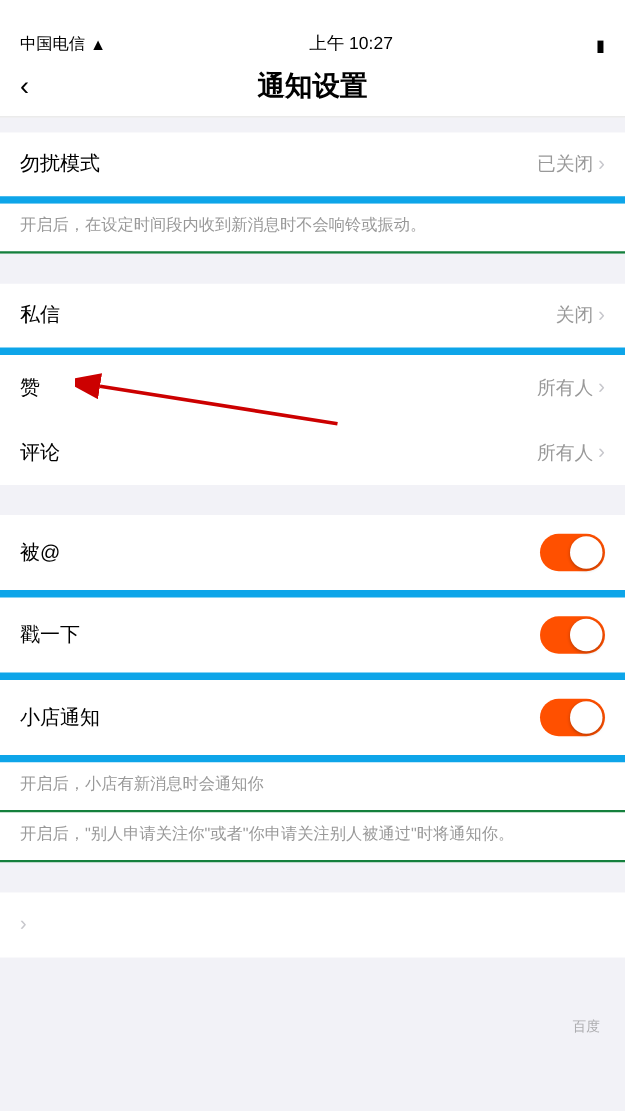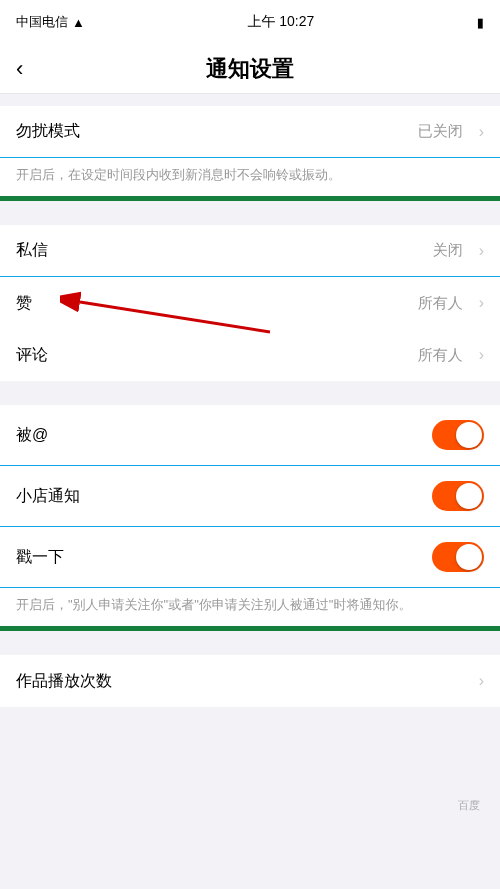--- a/index.html
+++ b/index.html
@@ -13,21 +13,21 @@
       color: #000;
       font-size: 16px;
     }
 
     
     .status-bar {
       width: 100%;
       height: 44px;
       background: #fff;
       display: flex;
-      align-items: center;
+      align-items: flex-end;
       justify-content: space-between;
       padding: 0 16px;
       font-size: 13px;
       font-weight: 500;
     }
     .status-left { display: flex; align-items: center; gap: 4px; }
     .status-center { font-size: 14px; font-weight: 500; }
     .status-right { display: flex; align-items: center; gap: 4px; }
 
     
@@ -57,36 +57,36 @@
     .section {
       margin-top: 12px;
       background: #fff;
     }
 
     .row {
       display: flex;
       align-items: center;
       justify-content: space-between;
       padding: 15px 16px;
-      border-bottom: 1px solid #0ea5e9;
+      border-bottom: 6px solid #0ea5e9;
       min-height: 52px;
     }
     .row:last-child {
       border-bottom: none;
     }
 
     .row-label {
       font-size: 16px;
       color: #000;
     }
 
     .row-right {
       display: flex;
       align-items: center;
-      gap: 16px;
+      gap: 4px;
       color: #999;
       font-size: 15px;
     }
 
     .chevron {
       color: #c7c7cc;
       font-size: 16px;
     }
 
     
@@ -109,21 +109,21 @@
       right: 2px;
       box-shadow: 0 1px 3px rgba(0,0,0,0.3);
     }
 
     
     .desc-row {
       padding: 8px 16px 12px;
       background: #fff;
       font-size: 13px;
       color: #999;
-      border-bottom: 5px solid #15803d;
+      border-bottom: 2px solid #15803d;
     }
 
     .section-gap {
       height: 12px;
       background: #f2f2f7;
     }
 
     
     .arrow-container {
       position: relative;
@@ -134,21 +134,21 @@
       position: absolute;
       left: 60px;
       top: -10px;
       z-index: 10;
       pointer-events: none;
     }
 
     
     .watermark {
       position: fixed;
-      bottom: 76px;
+      bottom: 60px;
       right: 20px;
       opacity: 0.5;
       font-size: 11px;
       color: #666;
     }
   </style>
 </head>
 <body>
 
 <div class="status-bar">
@@ -222,37 +222,37 @@
 
 <div class="section">
 
   <div class="row">
     <span class="row-label">被@</span>
     <div class="toggle"></div>
   </div>
 
 
   <div class="row">
+    <span class="row-label">戳一下</span>
+    <div class="toggle"></div>
+  </div>
+
+  <div class="row">
     <span class="row-label">小店通知</span>
     <div class="toggle"></div>
   </div>
-
-  <div class="row">
-    <span class="row-label">戳一下</span>
-    <div class="toggle"></div>
-  </div>
+  <div class="desc-row">开启后，小店有新消息时会通知你</div>
 
   <div class="desc-row">开启后，"别人申请关注你"或者"你申请关注别人被通过"时将通知你。</div>
 
 </div>
 
 <div class="section-gap"></div>
 
 <div class="section">
   <div class="row">
-    <span class="row-label">作品播放次数</span>
     <div class="row-right">
       <span class="chevron">›</span>
     </div>
   </div>
 </div>
 
 <div class="watermark">百度</div>
 
 </body></html>

